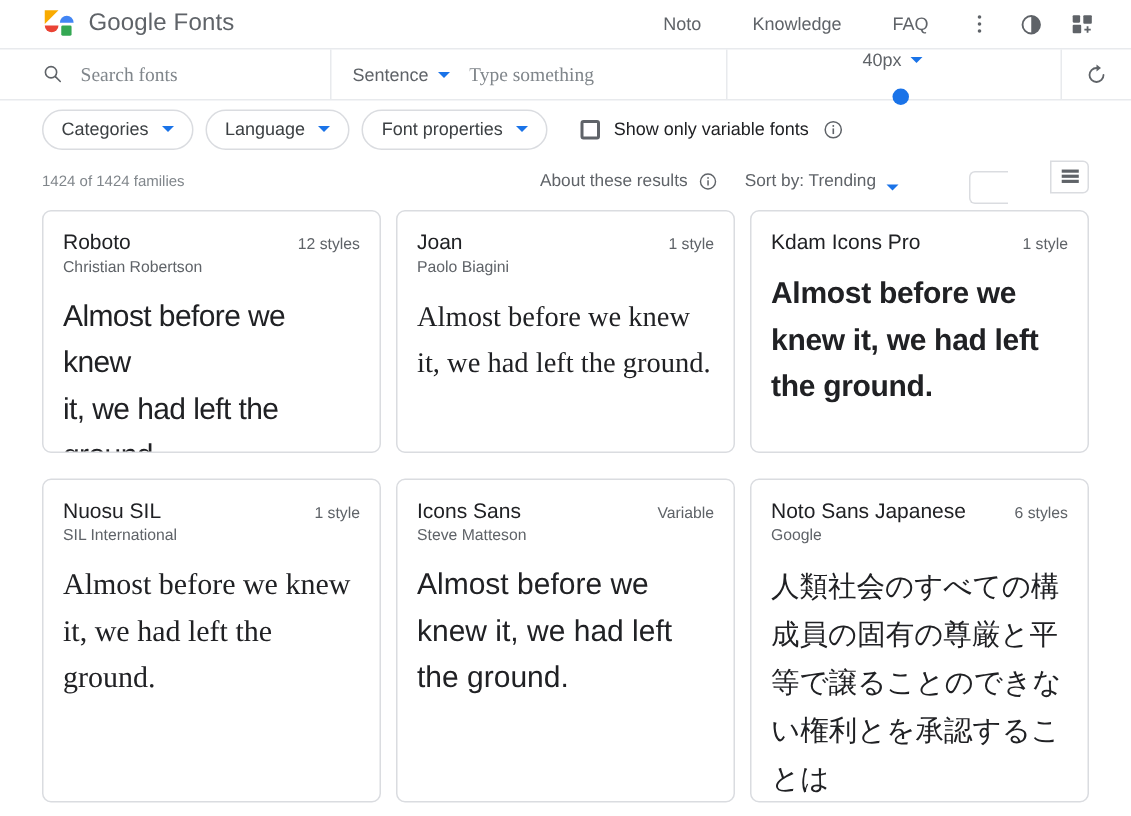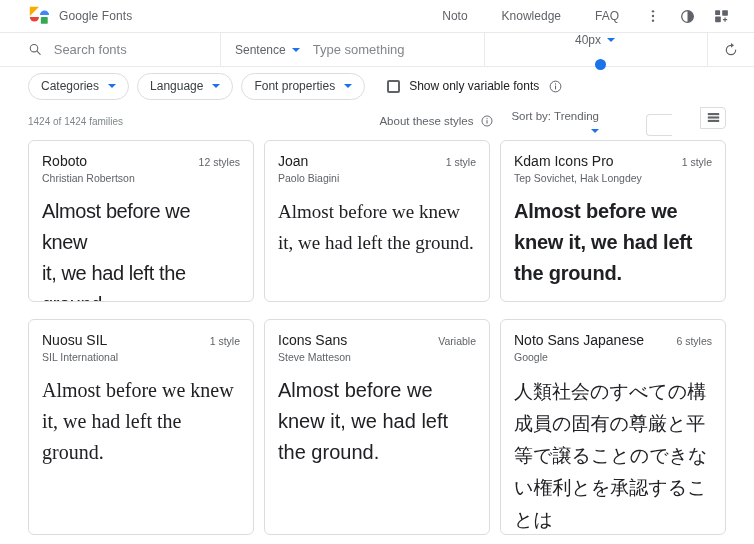--- a/index.html
+++ b/index.html
@@ -4,37 +4,37 @@
 <style>
   * { margin:0; padding:0; box-sizing:border-box; }
   html,body { background:#fff; }
   body { font-family:"Liberation Sans", sans-serif; color:#202124; }
   .app { width:754px; height:544px; background:#fff; overflow:hidden; }
 
   
   .hdr { height:33px; display:flex; align-items:center; padding:0 16px 0 28px;
          border-bottom:1px solid #e8eaed; }
   .logo-area { display:flex; align-items:center; gap:9px; }
-  .app-title { font-size:12px; color:#5f6368; letter-spacing:.1px; }
+  .app-title { font-size:16px; color:#5f6368; letter-spacing:.1px; }
   .hdr nav { margin-left:auto; display:flex; align-items:center; height:100%; }
   .nav-item { position:relative; height:100%; display:flex; align-items:center;
               padding:0 17px; font-size:12px; color:#5f6368; cursor:pointer; }
   .nav-item.active { color:#1a73e8; }
   .nav-underline { position:absolute; left:6px; right:6px; bottom:0; height:3px;
                    background:#1a73e8; border-radius:3px 3px 0 0; }
   .icon-btn { width:34px; height:100%; display:flex; align-items:center;
               justify-content:center; cursor:pointer; background:none; border:none; }
 
   
   .toolbar { height:34px; display:flex; align-items:stretch; border-bottom:1px solid #e8eaed; }
   .tb-sec { display:flex; align-items:center; }
   .search-sec { width:220px; padding-left:28px; gap:11px; }
   .vdiv { width:1px; background:#e8eaed; }
   .toolbar input { border:none; outline:none; font-size:13px; color:#202124;
-                   width:100%; font-family:Liberation Sans, sans-serif; background:transparent; }
+                   width:100%; font-family:Liberation Serif, serif; background:transparent; }
   .toolbar input::placeholder { color:#80868b; }
   .preview-sec { flex:1; padding:0 14px; gap:13px; }
   .select-btn { display:flex; align-items:center; gap:6px; font-size:12px; color:#5f6368;
                 background:none; border:none; cursor:pointer; white-space:nowrap;
                 font-family:"Liberation Sans",sans-serif;justify-content:center; }
   .size-sec { width:222px; padding:0 14px 0 12px; gap:10px;flex-direction:column; }
   .caret { width:0; height:0; border-left:4px solid transparent;
            border-right:4px solid transparent; border-top:4.5px solid #1a73e8; }
   .slider { position:relative; flex:1; height:14px; cursor:pointer; }
   .slider-track { position:absolute; top:6.5px; left:0; right:0; height:1.5px; background:#80868b; }
@@ -49,21 +49,21 @@
           color:#3c4043; cursor:pointer; font-family:"Liberation Sans",sans-serif; }
   .variable-wrap { display:flex; align-items:center; gap:9px; margin-left:14px; }
   .cb { width:13px; height:13px; border:2px solid #5f6368; border-radius:2px; cursor:pointer; }
   .variable-label { font-size:12px; color:#202124; }
 
   
   .results-row { height:24px; margin-top:4px; display:flex; align-items:center; padding:0 28px; }
   .count { font-size:10px; color:#80868b; }
   .results-right { margin-left:auto; display:flex; align-items:center; gap:7px; }
   .meta-label { font-size:11.5px; color:#5f6368; }
-  .sort { margin-left:10px; display:flex; align-items:flex-end; gap:7px; cursor:pointer;flex-direction:column; }
+  .sort { margin-left:10px; display:flex; align-items:flex-end; gap:7px; cursor:pointer; }
   .view-toggle { margin-left:12px; display:flex; }
   .vt-btn { width:26px; height:22px; display:flex; align-items:center; justify-content:center;
             border:1px solid #dadce0; background:#fff; cursor:pointer; }
   .vt-btn.grid { border-radius:4px 0 0 4px; border-right:none; }
   .vt-btn.list { border-radius:0 4px 4px 0; }
 
   
   .grid { margin:7px 28px 0; display:grid; grid-template-columns:repeat(3,1fr);
           grid-template-rows:162px 216px; column-gap:10px; row-gap:17px; }
   .card { border:1px solid #dadce0; border-radius:6px; padding:12px 13px;
@@ -187,21 +187,21 @@
         <circle cx="12" cy="12" r="8.6" fill="none" stroke="#5f6368" stroke-width="1.6"></circle>
         <rect x="11.2" y="10.6" width="1.7" height="6" fill="#5f6368"></rect>
         <rect x="11.2" y="7" width="1.7" height="1.9" fill="#5f6368"></rect>
       </svg>
     </div>
   </div>
 
   <div class="results-row">
     <span class="count">1424 of 1424 families</span>
     <div class="results-right">
-      <span class="meta-label">About these styles</span>
+      <span class="meta-label">About these results</span>
       <svg width="14" height="14" viewBox="0 0 24 24">
         <circle cx="12" cy="12" r="8.6" fill="none" stroke="#5f6368" stroke-width="1.6"></circle>
         <rect x="11.2" y="10.6" width="1.7" height="6" fill="#5f6368"></rect>
         <rect x="11.2" y="7" width="1.7" height="1.9" fill="#5f6368"></rect>
       </svg>
       <div class="sort">
         <span class="meta-label">Sort by: Trending</span>
         <span class="caret"></span>
       </div>
       <div class="view-toggle">
@@ -245,21 +245,20 @@
       <div class="designer">Paolo Biagini</div>
       <div class="sample f-serif">Almost before we knew
 it, we had left the ground.</div>
     </div>
 
     <div class="card">
       <div class="card-head">
         <span class="font-name">Kdam Icons Pro</span>
         <span class="style-count">1 style</span>
       </div>
-      <div class="designer">Tep Sovichet, Hak Longdey</div>
       <div class="sample f-bold">Almost before we
 knew it, we had left
 the ground.</div>
     </div>
 
     <div class="card">
       <div class="card-head">
         <span class="font-name">Nuosu SIL</span>
         <span class="style-count">1 style</span>
       </div>

